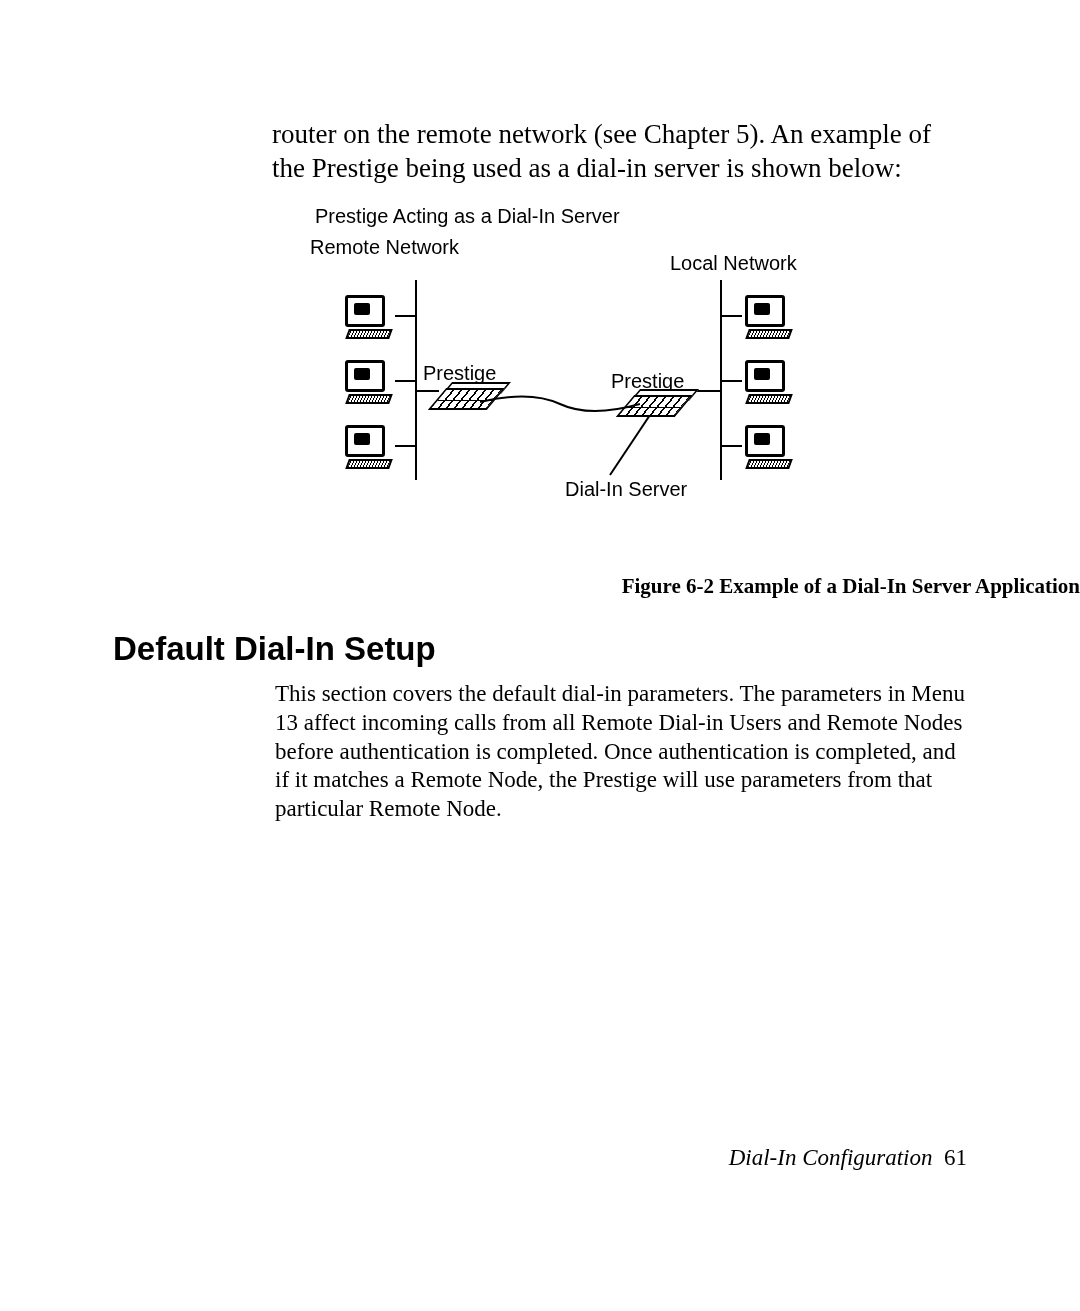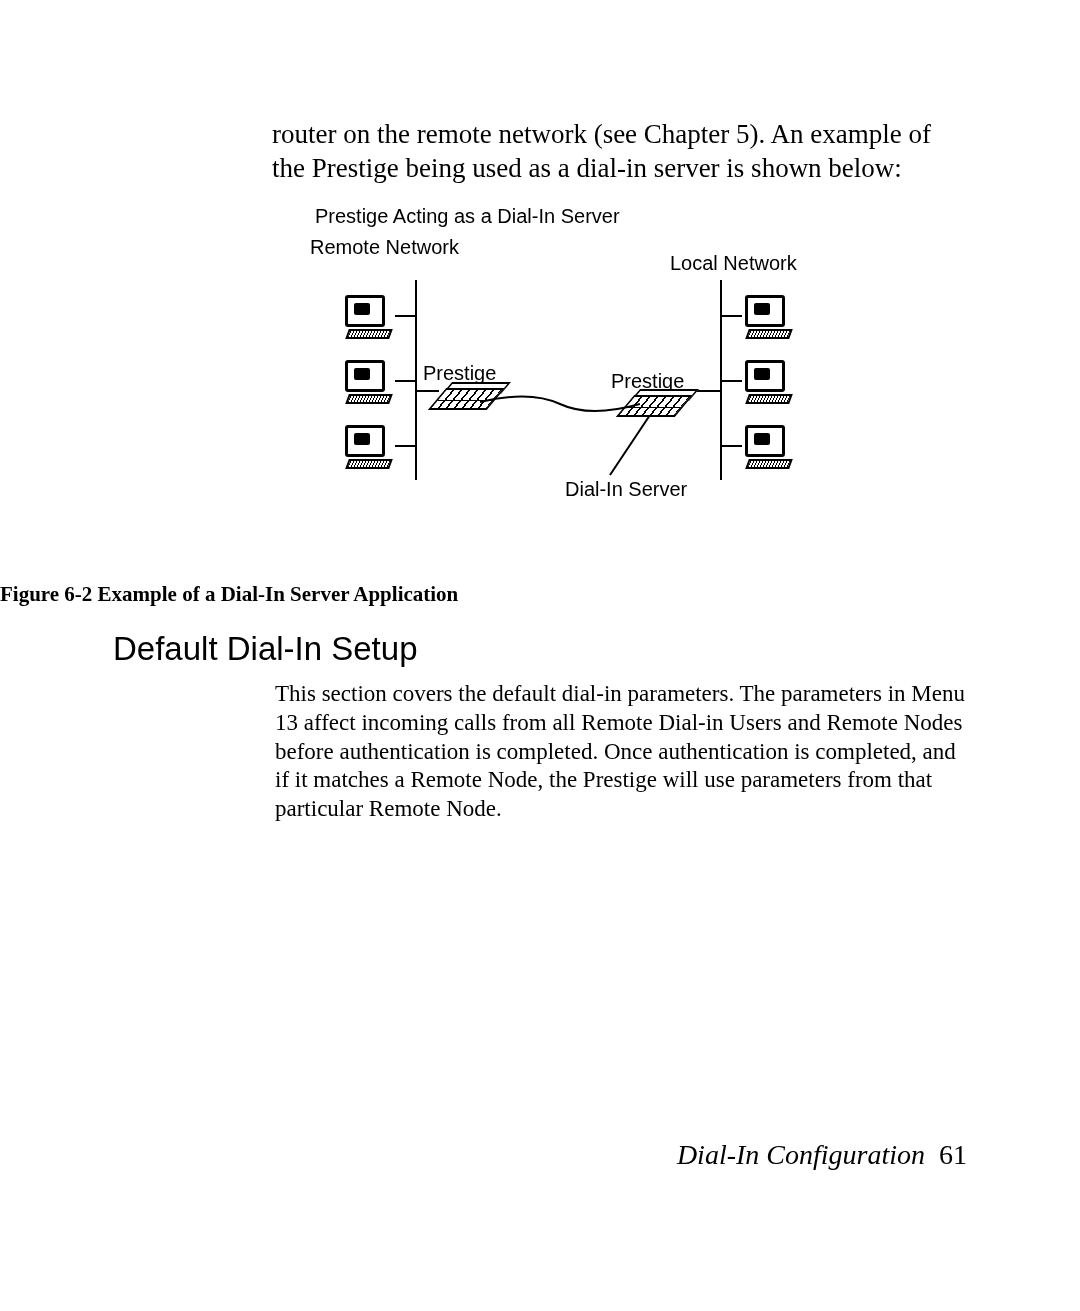--- a/index.html
+++ b/index.html
@@ -115,47 +115,46 @@
     background: #fff;
   }
   .curve {
     position: absolute;
   }
   .caption {
     position: absolute;
     left: 0;
     right: 0;
     top: 574px;
-    text-align: left;
+    text-align: right;
     font-weight: bold;
     font-size: 21px;
-    margin-top: 8px;
   }
   .heading {
     position: absolute;
     left: 113px;
     top: 630px;
     font-family: Arial, Helvetica, sans-serif;
-    font-weight: normal;
+    font-weight: bold;
     font-size: 33px;
   }
   .para-body {
     position: absolute;
     left: 275px;
     top: 680px;
     width: 690px;
     font-size: 23px;
     line-height: 1.25;
   }
   .footer {
     position: absolute;
     right: 113px;
     bottom: 140px;
     font-style: italic;
-    font-size: 28px;
+    font-size: 23px;
   }
 </style>
 </head>
 <body>
 
 <div class="page">
 
   <div class="para-top">router on the remote network (see Chapter 5). An example of the Prestige being used as a dial-in server is shown below:</div>
 
   <div class="diagram">

